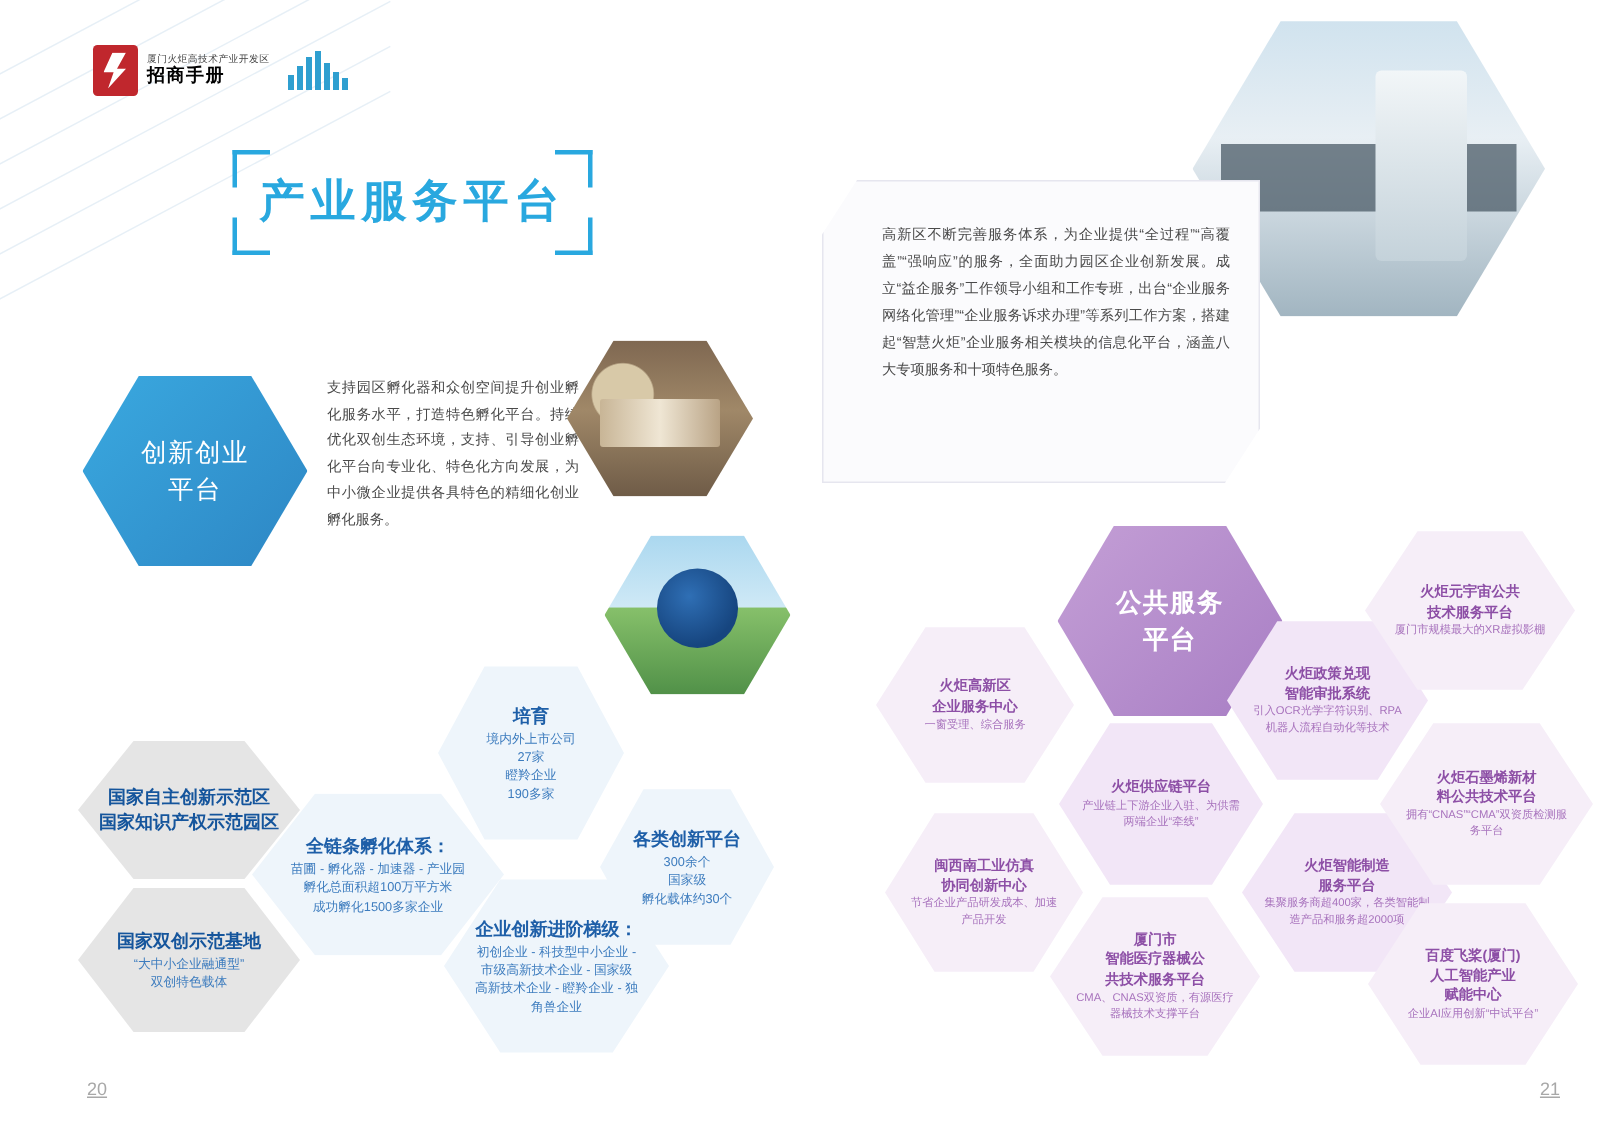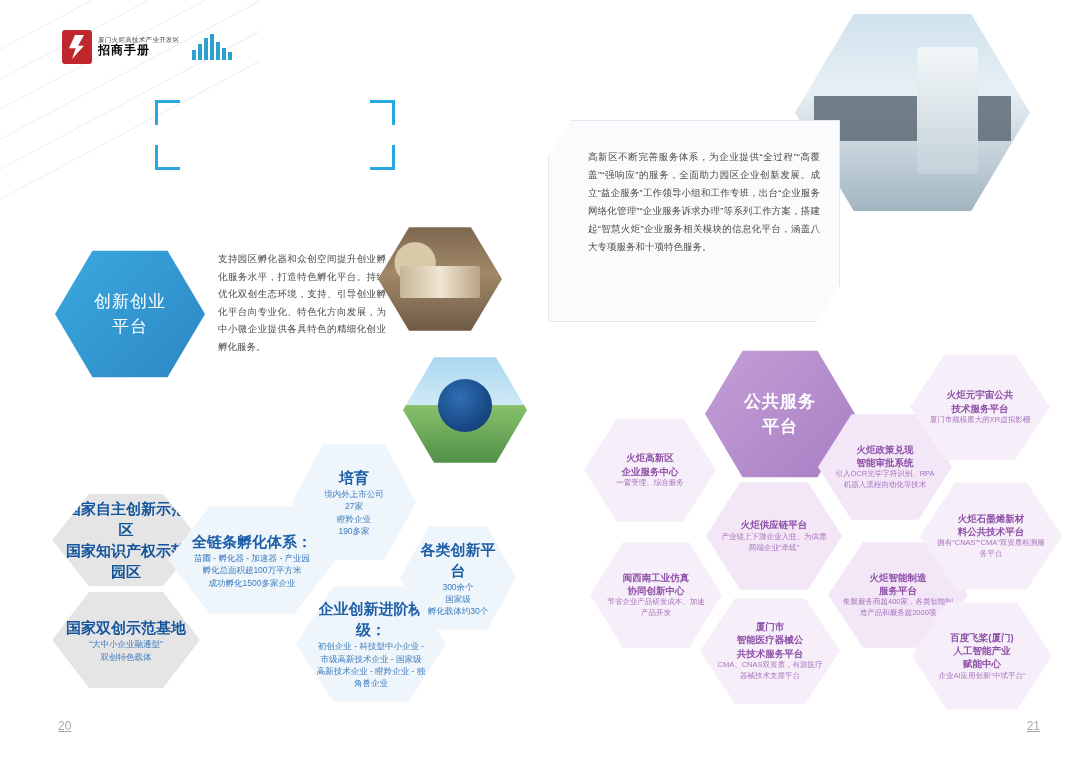--- a/index.html
+++ b/index.html
@@ -133,33 +133,33 @@
   .card{
     position:absolute;
     clip-path:polygon(25% 2%,75% 2%,100% 50%,75% 98%,25% 98%,0 50%);
     display:flex;flex-direction:column;align-items:center;justify-content:center;
     text-align:center;padding:6px 14px;box-sizing:border-box;
   }
   .card .hd{font-weight:bold;line-height:1.4;}
   .card .bd{line-height:1.45;}
 
   .blue-card{background:#eef5fb;color:#1e5fa8;}
-  .blue-card .hd{font-size:15px;}
+  .blue-card .hd{font-size:12px;}
   .blue-card .bd{font-size:8.5px;color:#3d7cbe;}
   .blue-card-strong{background:#e5e5e5;color:#15559c;}
 
   .purple-card{background:#f6eef8;color:#8d4fa6;}
   .purple-card .hd{font-size:9.5px;}
   .purple-card .bd{font-size:7.5px;color:#a873bd;}
   .purple-card.alt{background:#f2e6f7;}
 
   
   .c-l1{left:52px;top:492px;width:148px;height:96px;}
   .c-l2{left:52px;top:590px;width:148px;height:100px;}
-  .c-l3{left:168px;top:504px;width:168px;height:112px;}
+  .c-l3{left:168px;top:527px;width:168px;height:112px;}
   .c-l4{left:292px;top:442px;width:124px;height:120px;}
   .c-l5{left:296px;top:584px;width:150px;height:120px;}
   .c-l6{left:400px;top:524px;width:116px;height:108px;}
 
   
   .c-r1{left:584px;top:416px;width:132px;height:108px;}
   .c-r2{left:590px;top:540px;width:132px;height:110px;}
   .c-r3{left:706px;top:480px;width:136px;height:112px;}
   .c-r4{left:700px;top:596px;width:140px;height:110px;}
   .c-r5{left:818px;top:412px;width:134px;height:110px;}
@@ -201,20 +201,21 @@
         <i></i>
         <i></i>
     </div>
   </div>
 
   <div class="title-wrap">
     <span class="brk tl"></span>
     <span class="brk tr"></span>
     <span class="brk bl"></span>
     <span class="brk br"></span>
+    <h1>产业服务平台</h1>
   </div>
 
   <div class="hex hex-innov">
     <span class="ml" style="white-space: pre-line;">创新创业
 平台</span>
   </div>
   <div class="para-innov">支持园区孵化器和众创空间提升创业孵化服务水平，打造特色孵化平台。持续优化双创生态环境，支持、引导创业孵化平台向专业化、特色化方向发展，为中小微企业提供各具特色的精细化创业孵化服务。</div>
 
   <div class="hex photo photo-a"></div>
   <div class="hex photo photo-b"></div>

